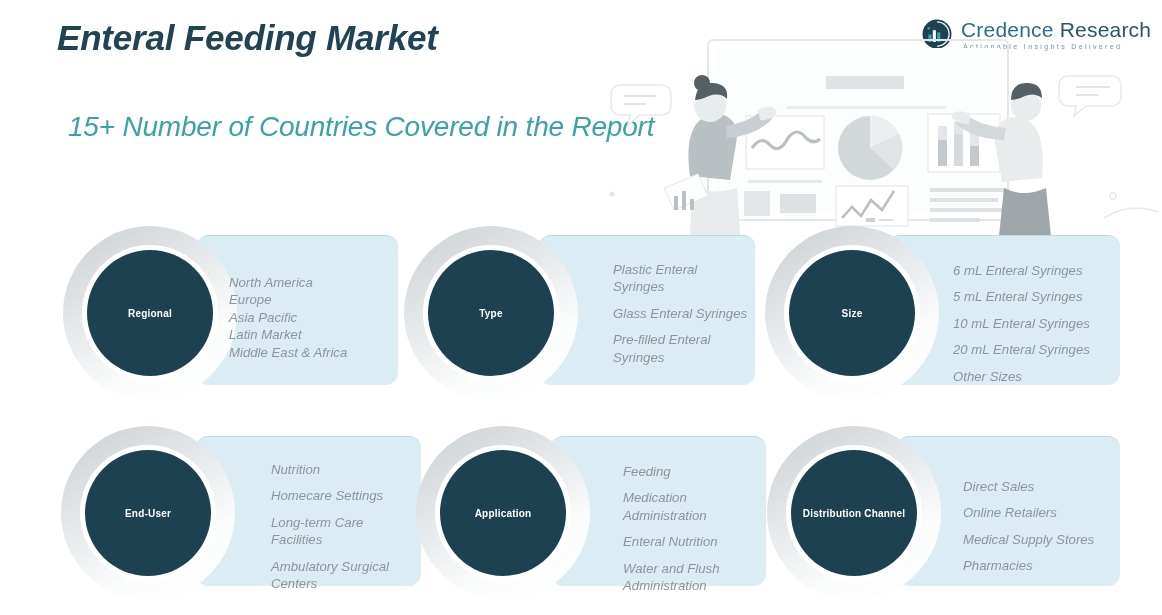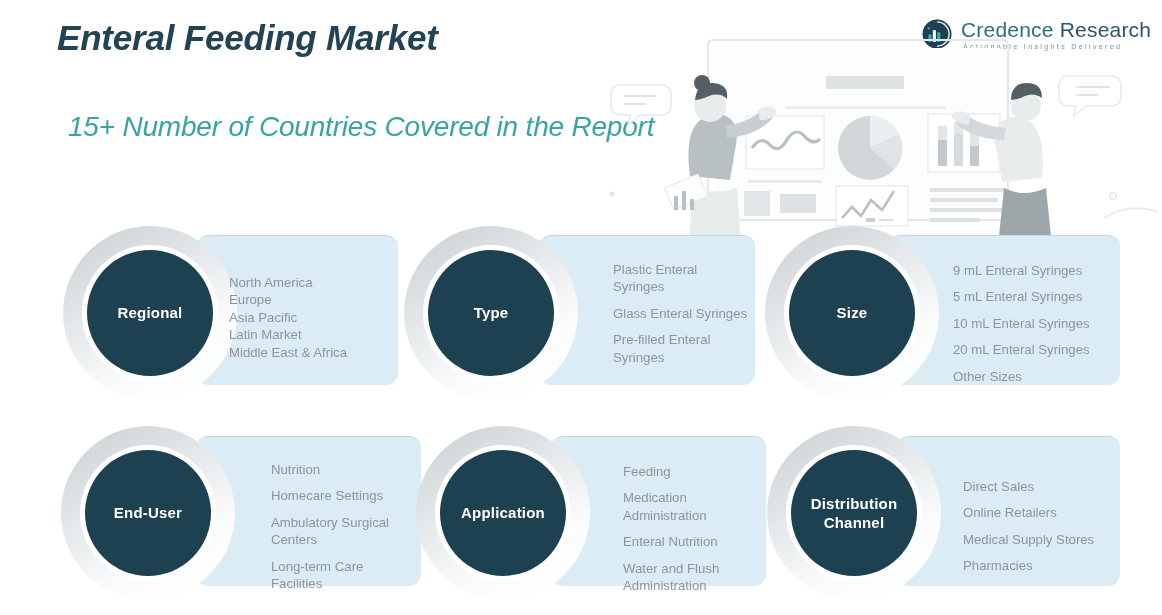--- a/index.html
+++ b/index.html
@@ -58,24 +58,24 @@
     width: 78%; height: 78%; border-radius: 50%; background: #ffffff;
   }
   .circle {
     position: absolute;
     border-radius: 50%;
     background: #1d4150;
     display: flex; align-items: center; justify-content: center;
     text-align: center;
   }
   .circle-label {
-    color: #ffffff; font-size: 15px; font-weight: bold;
+    color: #ffffff; font-size: 10px; font-weight: bold;
     line-height: 1.3; letter-spacing: .2px;
   }
-  .items { position: absolute; }
+  .items { position: absolute; font-style: italic; }
   .item {
     color: #8d959c; font-size: 13.2px; line-height: 1.32;
     white-space: pre-line;
   }
   .items.tight .item { margin-bottom: 0px; }
   .items.loose .item { margin-bottom: 9px; }
 </style>
 </head>
 <body>
 
@@ -216,41 +216,41 @@
     </div>
   </div>
 
   <div class="card">
     <div class="panel" style="left:888px; top:235px; width:232px; height:150px;"></div>
     <div class="ring" style="left:765px; top:226px; width:174px; height:174px;"></div>
     <div class="circle" style="left:789px; top:250px; width:126px; height:126px;">
       <span class="circle-label">Size</span>
     </div>
     <div class="items loose" style="left:953px; top:262px; width:176px;">
-      <div class="item">9 mL Enteral Syringes</div>
+      <div class="item">6 mL Enteral Syringes</div>
       <div class="item">5 mL Enteral Syringes</div>
       <div class="item">10 mL Enteral Syringes</div>
       <div class="item">20 mL Enteral Syringes</div>
       <div class="item">Other Sizes</div>
     </div>
   </div>
 
   <div class="card">
     <div class="panel" style="left:196px; top:436px; width:225px; height:150px;"></div>
     <div class="ring" style="left:61px; top:426px; width:174px; height:174px;"></div>
     <div class="circle" style="left:85px; top:450px; width:126px; height:126px;">
       <span class="circle-label">End-User</span>
     </div>
     <div class="items loose" style="left:271px; top:461px; width:172px;">
       <div class="item">Nutrition</div>
       <div class="item">Homecare Settings</div>
+      <div class="item">Long-term Care
+Facilities</div>
       <div class="item">Ambulatory Surgical
 Centers</div>
-      <div class="item">Long-term Care
-Facilities</div>
     </div>
   </div>
 
   <div class="card">
     <div class="panel" style="left:551px; top:436px; width:215px; height:150px;"></div>
     <div class="ring" style="left:416px; top:426px; width:174px; height:174px;"></div>
     <div class="circle" style="left:440px; top:450px; width:126px; height:126px;">
       <span class="circle-label">Application</span>
     </div>
     <div class="items loose" style="left:623px; top:463px; width:166px;">

